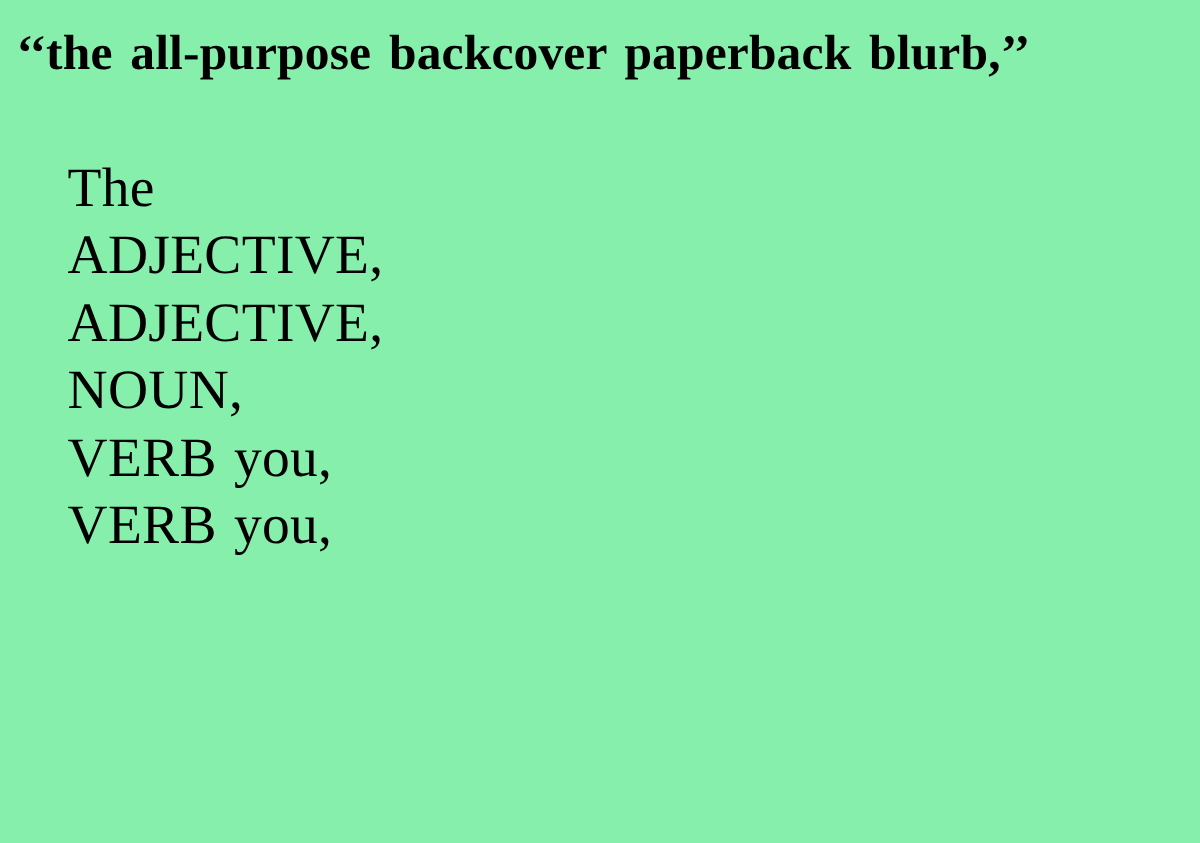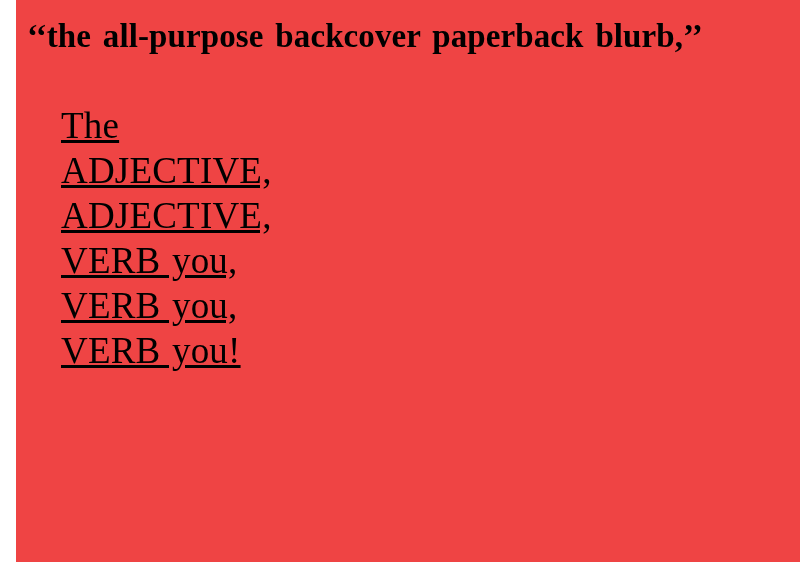--- a/index.html
+++ b/index.html
@@ -14,22 +14,21 @@
     font-family: "Liberation Serif", "DejaVu Serif", serif;
     color: #000000;
     overflow: hidden;
     position: relative;
     -webkit-font-smoothing: antialiased;
   }
 
   .page {
     position: absolute;
     inset: 0;
-    background: #ef4444;
-    margin-left: 16px;
+    background: #86efac;
   }
 
   
   .title-line {
     position: absolute;
     left: 11px;
     top: 14px;
     width: 782px;
     font-size: 33px;
     font-weight: 700;
@@ -50,32 +49,31 @@
 
   .blurb-line {
     font-size: 37px;
     font-weight: 400;
     line-height: 45px;
     letter-spacing: 0.2px;
     word-spacing: 2px;
     white-space: nowrap;
     color: #000000;
     height: 45px;
-    text-decoration: underline;
   }
 </style>
 </head>
 <body>
 
 <div class="page">
 
   <div class="title-line">‘‘the all-purpose backcover paperback blurb,’’</div>
 
   <div class="blurb-block">
     <div class="blurb-line">The</div>
     <div class="blurb-line">ADJECTIVE,</div>
     <div class="blurb-line">ADJECTIVE,</div>
+    <div class="blurb-line">NOUN,</div>
     <div class="blurb-line">VERB you,</div>
     <div class="blurb-line">VERB you,</div>
-    <div class="blurb-line">VERB you!</div>
   </div>
 
 </div>
 
 </body></html>

